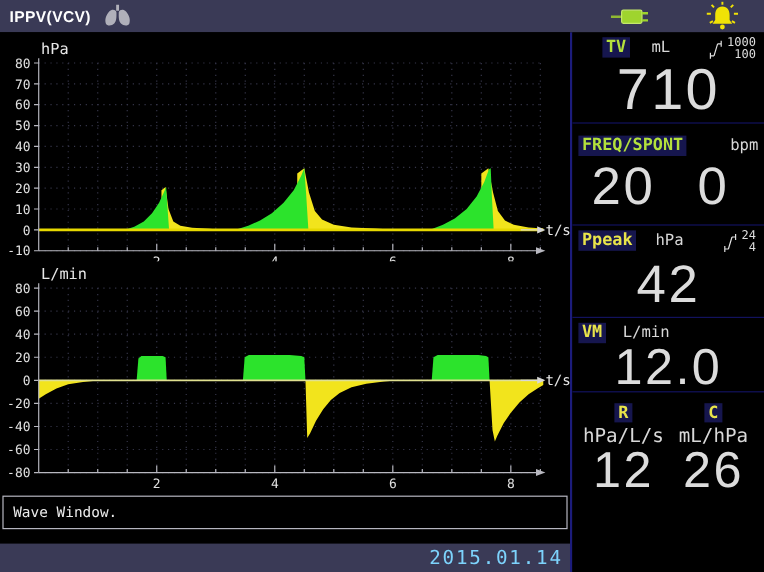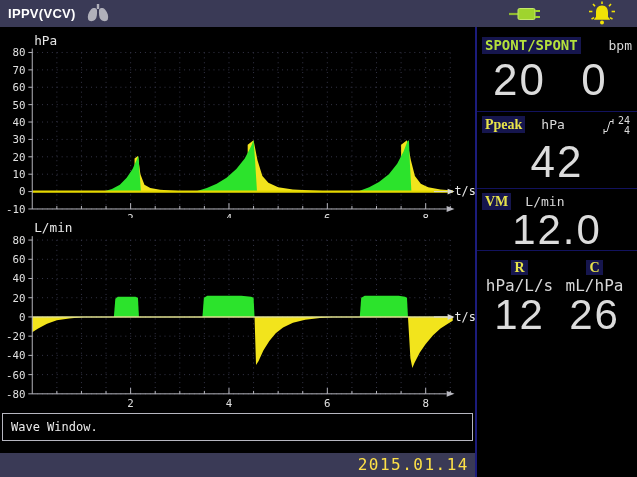--- a/index.html
+++ b/index.html
@@ -14,28 +14,28 @@
   .main{display:flex;height:450px;}
   .left{width:475px;display:flex;flex-direction:column;background:#000;}
   .divider{width:2px;background:#1c1c7c;}
   .right{flex:1;display:flex;flex-direction:column;background:#000;}
   svg.chart{display:block;background:#000;}
   
   .wavebox{margin:3px 2px 12px 2px;height:26px;border:1px solid #b6b6c0;background:#000;
            display:flex;align-items:center;padding-left:8px;color:#ececec;font-size:12px;}
   .bottombar{margin-top:auto;height:25px;background:#3a3a56;display:flex;align-items:center;
              justify-content:flex-end;gap:14px;padding-right:6px;}
-  .clock{color:#fde047;font-size:16px;letter-spacing:1.5px;}
+  .clock{color:#7dd3fc;font-size:16px;letter-spacing:1.5px;}
   
   .blk{border-bottom:1px solid #12125e;padding:4px 5px 0 5px;box-sizing:border-box;}
   .blk:last-child{border-bottom:none;}
   .hdr{display:flex;align-items:flex-start;}
   .chip{font-weight:bold;font-size:14px;line-height:17px;padding:0 3px;background:#16164e;white-space:nowrap;}
   .chip.g{color:#b4e03c;}
-  .chip.y{color:#e8e44a;font-family:Liberation Serif, serif;}
+  .chip.y{color:#e8e44a;}
   .unit{color:#d8d8d8;font-size:13px;line-height:17px;}
   .limgrp{margin-left:auto;display:flex;align-items:center;gap:3px;padding-right:2px;}
   .limnums{font-size:10px;line-height:10px;color:#dcdcdc;text-align:right;}
   .val{font-family:"Liberation Sans",sans-serif;color:#dcdcdc;text-align:center;letter-spacing:2px;}
   .v48{font-size:48px;line-height:46px;margin-top:2px;}
   .v44{font-size:44px;line-height:44px;margin-top:4px;}
   .v42{font-size:42px;line-height:42px;margin-top:2px;}
   .duo{display:flex;}
   .duo .val{flex:1;}
   .rc{display:flex;}
@@ -248,24 +248,40 @@
       </div>
       <div class="bottombar">
         <span class="clock">2015.01.14</span>
       </div>
     </div>
 
     <div class="divider"></div>
 
     <div class="right">
 
+      <div class="blk" style="height:76px">
+        <div class="hdr">
+          <span class="chip g" style="margin-left:20px">TV</span>
+          <span class="unit" style="margin-left:18px">mL</span>
+          <span class="limgrp">
+            <svg width="13" height="17" viewBox="0 0 13 17">
+              <path d="M2 11 v5 M2 13.5 h3 M5 13.5 L8 3.5 M8 3.5 h3 M11 1 v5" stroke="#e0e0e0" stroke-width="1" fill="none"></path>
+            </svg>
+            <span class="limnums">
+              <div>1000</div>
+              <div>100</div>
+            </span>
+          </span>
+        </div>
+        <div class="val v48">710</div>
+      </div>
 
       <div class="blk" style="height:85px">
         <div class="hdr" style="margin-top:6px">
-          <span class="chip g">SPONT/SPONT</span>
+          <span class="chip g">FREQ/SPONT</span>
           <span class="unit" style="margin-left:auto">bpm</span>
         </div>
         <div class="duo">
           <div class="val v44">20</div>
           <div class="val v44">0</div>
         </div>
       </div>
 
       <div class="blk" style="height:77px">
         <div class="hdr">

